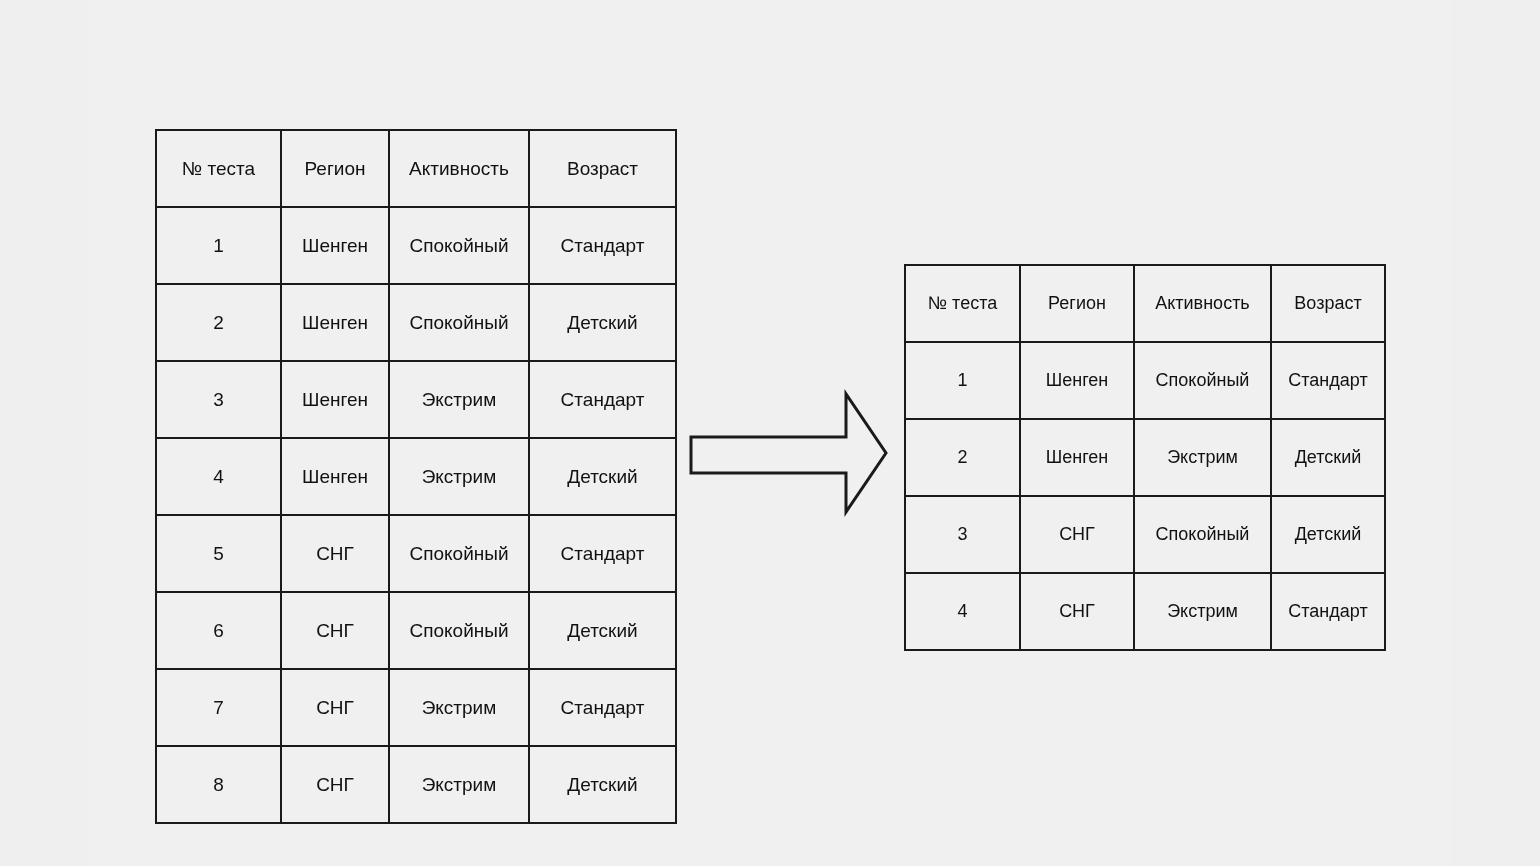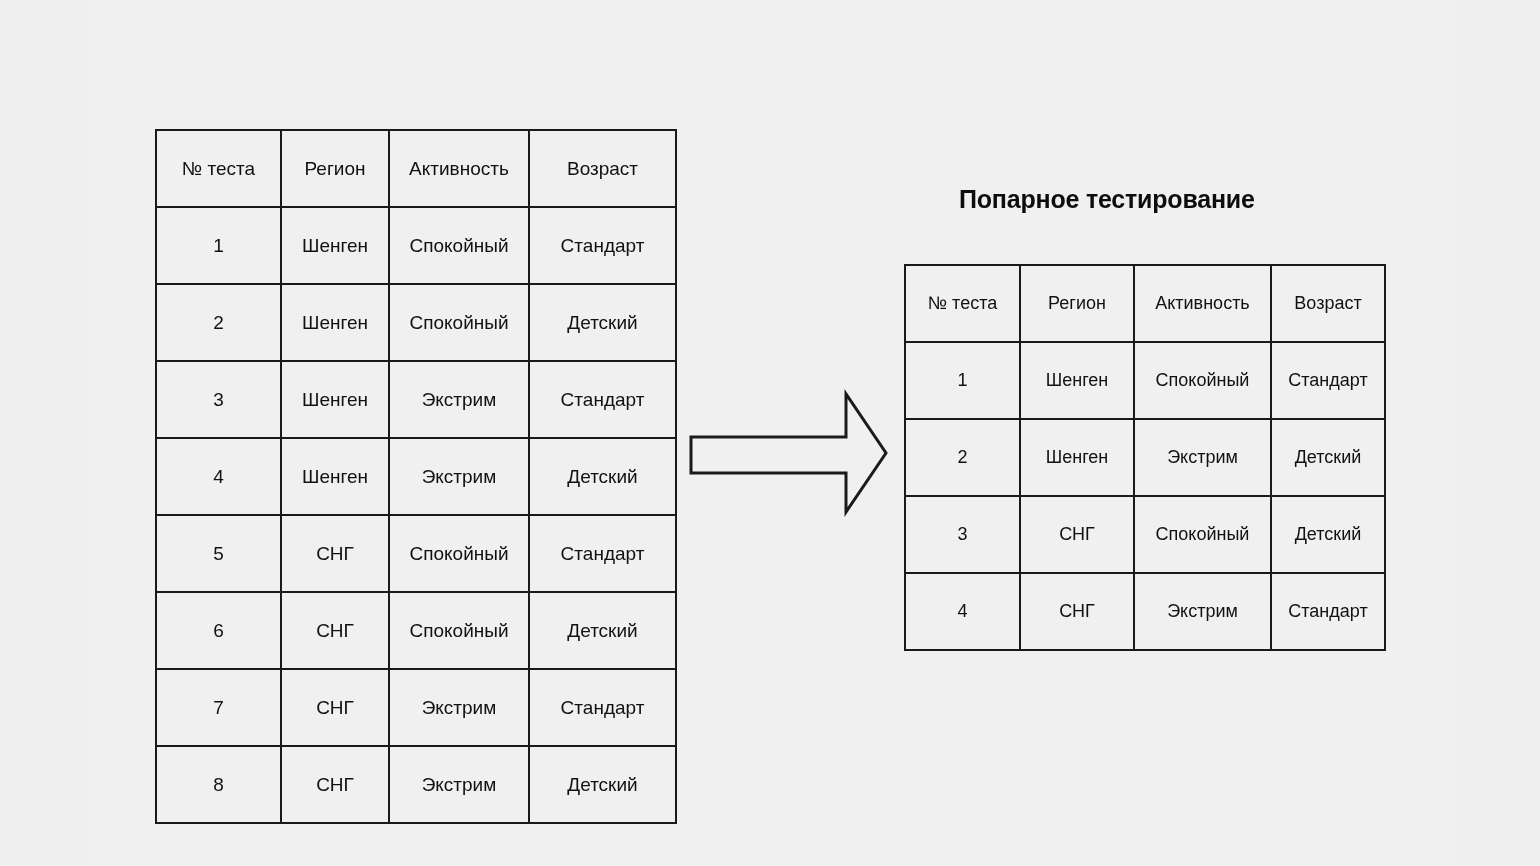--- a/index.html
+++ b/index.html
@@ -180,21 +180,20 @@
       </tr>
     </tbody>
   </table>
 
   <div id="flow-arrow">
     <svg viewBox="0 0 210 134" xmlns="http://www.w3.org/2000/svg" aria-hidden="true">
       <polygon points="6,51 161,51 161,8 201,67 161,126 161,87 6,87" fill="none" stroke="#1a1a1a" stroke-width="3" stroke-linejoin="miter"></polygon>
     </svg>
   </div>
 
-  <div class="panel-title" style="left:959px; top:187px;">Попарное тестирование</div>
 
   <table class="matrix" id="table-pairwise">
     <colgroup>
       <col class="c0">
         <col class="c1">
         <col class="c2">
         <col class="c3">
     </colgroup>
     <thead>
       <tr>

